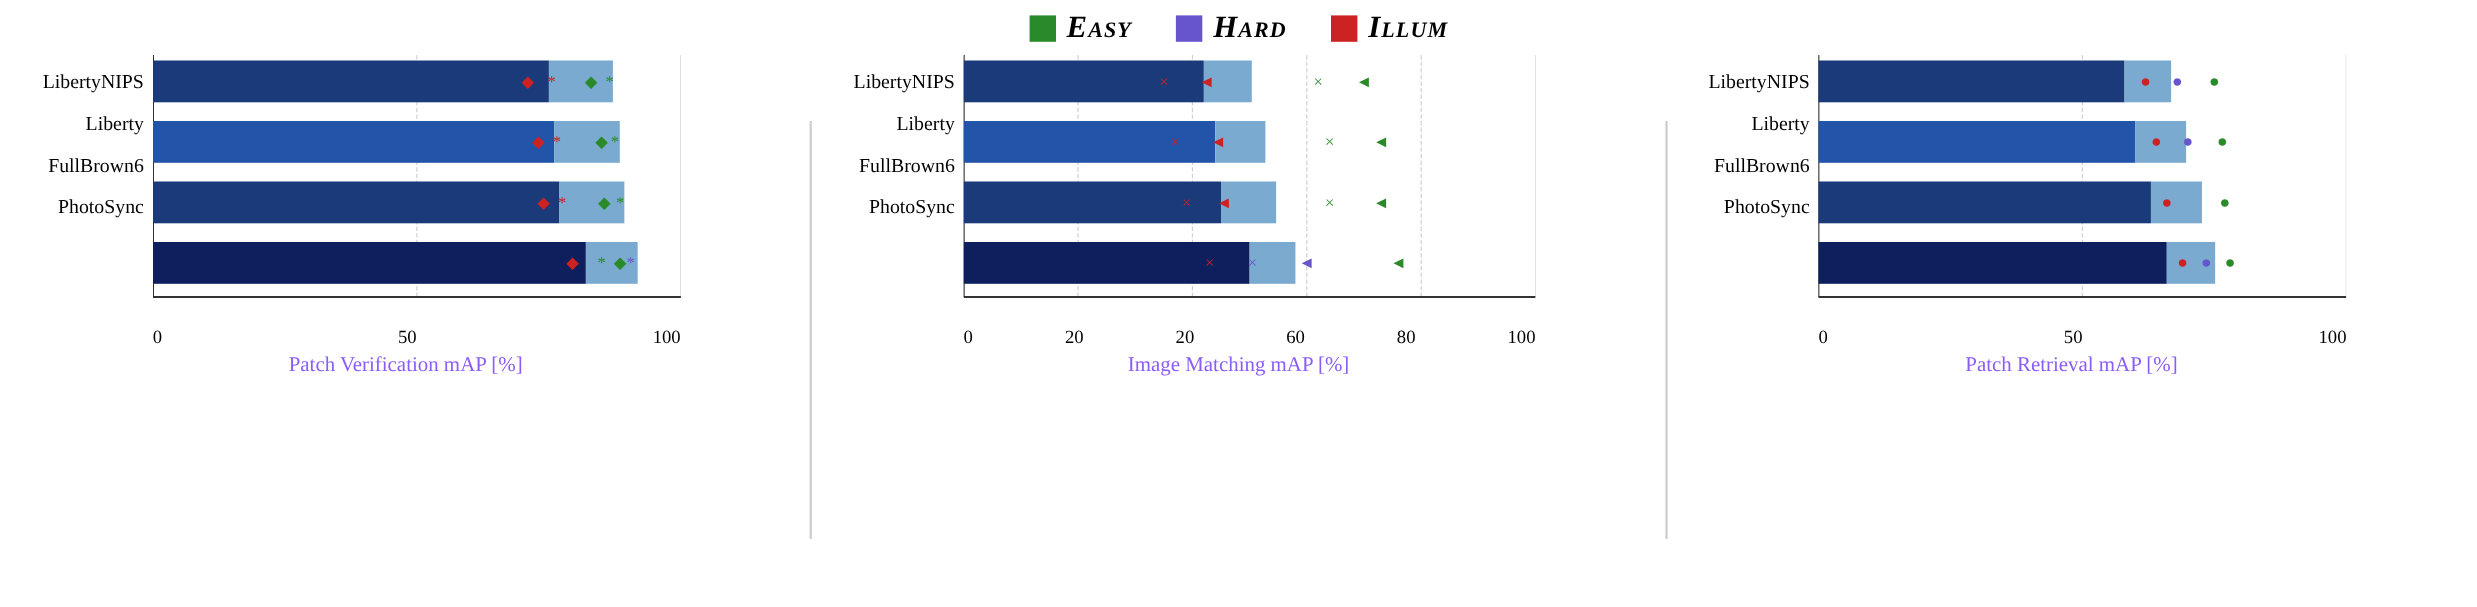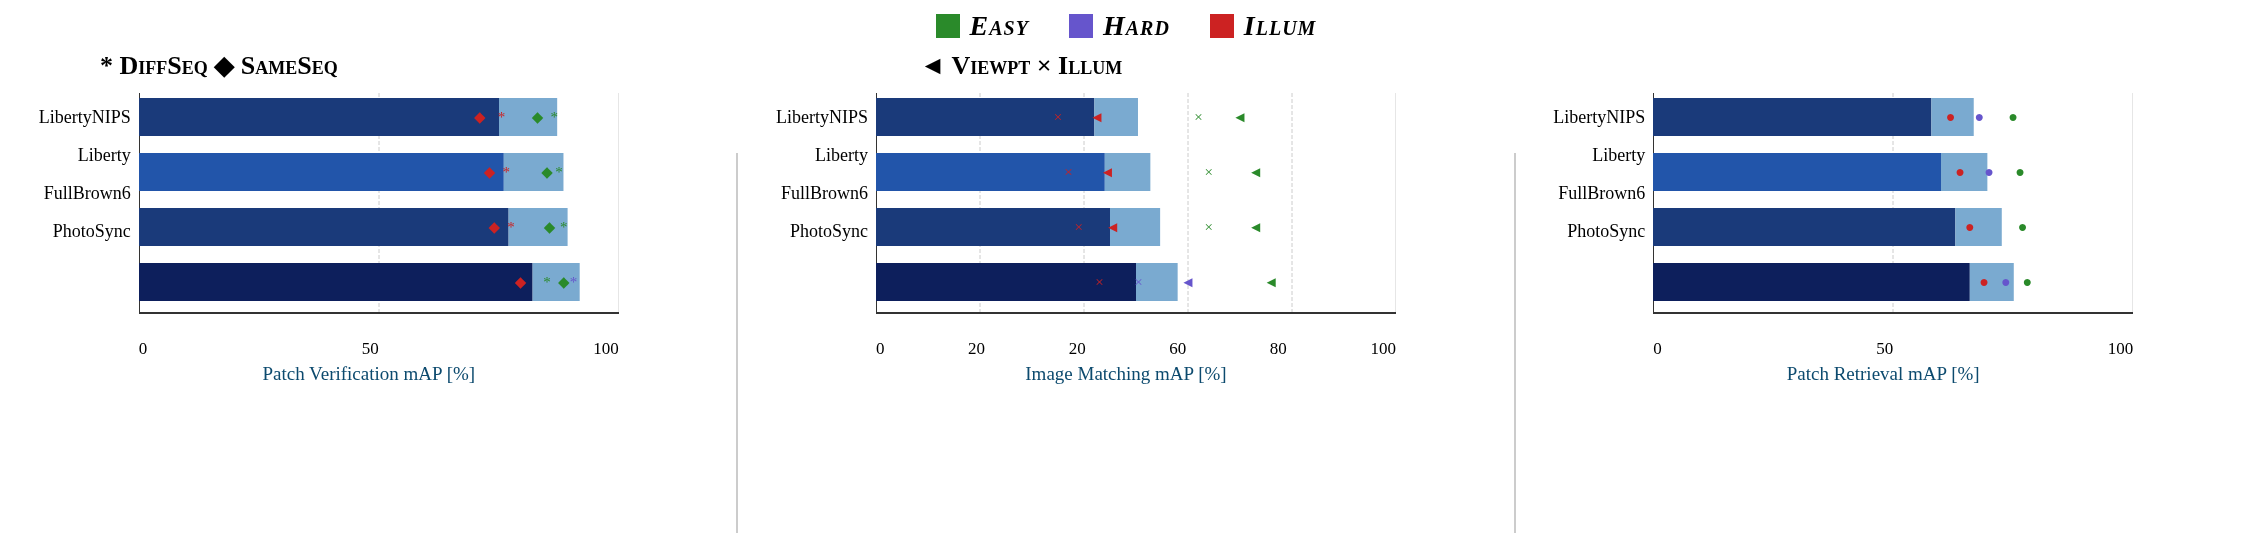--- a/index.html
+++ b/index.html
@@ -109,21 +109,21 @@
       font-size: 18px;
       text-align: right;
       white-space: nowrap;
       line-height: 1;
       padding: 10px 0;
     }
 
     .x-axis-title {
       font-size: 19px;
       margin-top: 4px;
-      color: #0c4a6e;
+      color: #8b5cf6;
       text-align: center;
     }
 
     
     .chart-divider {
       width: 2px;
       background: #ccc;
       height: 380px;
       margin-top: 60px;
     }
@@ -141,30 +141,20 @@
     <div class="legend-item">
       <div class="legend-square" style="background:#6655cc;"></div>
       <span class="legend-label">Hard</span>
     </div>
     <div class="legend-item">
       <div class="legend-square" style="background:#cc2222;"></div>
       <span class="legend-label">Illum</span>
     </div>
   </div>
 
-  <div class="subtitle-row">
-    <div class="subtitle-left">
-      <span style="font-size:26px; font-variant:small-caps; font-weight:bold;">* DiffSeq ◆ SameSeq</span>
-    </div>
-    <div style="flex:0.1;"></div>
-    <div class="subtitle-right">
-      <span style="font-size:26px; font-variant:small-caps; font-weight:bold;">◄ Viewpt × Illum</span>
-    </div>
-    <div style="flex:1;"></div>
-  </div>
 
   <div class="charts-row">
 
     <div class="chart-container" style="max-width:700px;">
       <div class="chart-area">
 
         <div class="y-labels" style="padding-top:5px;">
           <div class="y-label">LibertyNIPS</div>
           <div class="y-label">Liberty</div>
           <div class="y-label">FullBrown6</div>

